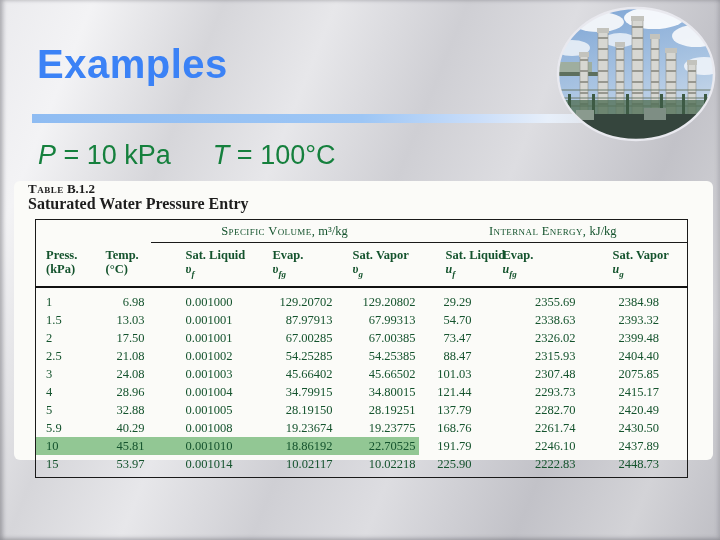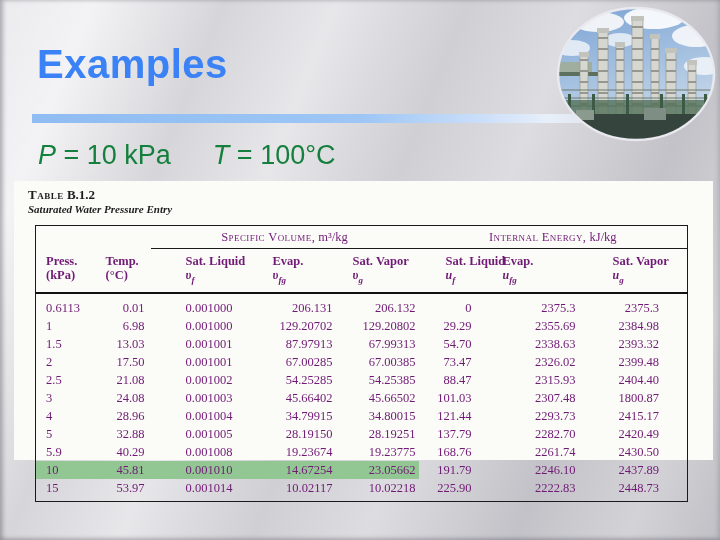--- a/index.html
+++ b/index.html
@@ -33,29 +33,29 @@
 
   .plant{
     position:absolute;left:556px;top:6px;width:160px;height:136px;
   }
 
   
   .panel{
     position:absolute;left:14px;top:181px;width:699px;height:279px;
     background:#fbfbf8;color:#1d1d1d;
     font-family:"Liberation Serif",serif;
-    padding-top:6px;box-sizing:border-box;
+    padding-top:0;box-sizing:border-box;border-radius:6px;
   }
   .cap1{margin-left:14px;font-size:13px;font-weight:bold;line-height:15px;}
   .cap1 .sc{font-variant:small-caps;letter-spacing:.5px;}
-  .cap2{margin-left:14px;font-size:11px;font-weight:bold;font-style:italic;line-height:15px;margin-bottom:8px;}
+  .cap2{margin-left:14px;font-size:16px;font-weight:bold;line-height:15px;margin-bottom:8px;}
 
   table.scan{
     margin-left:21px;width:652px;table-layout:fixed;
-    border-collapse:collapse;font-size:12.5px;color:#701a75;
+    border-collapse:collapse;font-size:12.5px;color:#14532d;
     border:1px solid #1a1a1a;
   }
   table.scan col.c1{width:60px;} table.scan col.c2{width:55px;}
   table.scan col.c3{width:95px;} table.scan col.c4{width:90px;}
   table.scan col.c5{width:83px;} table.scan col.c6{width:62px;}
   table.scan col.c7{width:98px;} table.scan col.c8{width:109px;}
 
   tr.groups th{border:none;font-weight:normal;font-size:12.5px;
     padding:4px 0 3px 0;text-align:center;white-space:nowrap;}
   tr.groups th.grp{border-bottom:1px solid #1a1a1a;}
@@ -215,30 +215,20 @@
               <div><span class="sym">u</span><sub>fg</sub></div>
             </th>
             <th class="h8">
               <div>Sat. Vapor</div>
               <div><span class="sym">u</span><sub>g</sub></div>
             </th>
           </tr>
       </thead>
       <tbody>
           <tr>
-            <td class="a1">0.6113</td>
-            <td class="a2">0.01</td>
-            <td class="a3">0.001000</td>
-            <td class="a4">206.131</td>
-            <td class="a5">206.132</td>
-            <td class="a6">0</td>
-            <td class="a7">2375.3</td>
-            <td class="a8">2375.3</td>
-          </tr>
-          <tr>
             <td class="a1">1</td>
             <td class="a2">6.98</td>
             <td class="a3">0.001000</td>
             <td class="a4">129.20702</td>
             <td class="a5">129.20802</td>
             <td class="a6">29.29</td>
             <td class="a7">2355.69</td>
             <td class="a8">2384.98</td>
           </tr>
           <tr>
@@ -272,21 +262,21 @@
             <td class="a8">2404.40</td>
           </tr>
           <tr>
             <td class="a1">3</td>
             <td class="a2">24.08</td>
             <td class="a3">0.001003</td>
             <td class="a4">45.66402</td>
             <td class="a5">45.66502</td>
             <td class="a6">101.03</td>
             <td class="a7">2307.48</td>
-            <td class="a8">1800.87</td>
+            <td class="a8">2075.85</td>
           </tr>
           <tr>
             <td class="a1">4</td>
             <td class="a2">28.96</td>
             <td class="a3">0.001004</td>
             <td class="a4">34.79915</td>
             <td class="a5">34.80015</td>
             <td class="a6">121.44</td>
             <td class="a7">2293.73</td>
             <td class="a8">2415.17</td>
@@ -308,22 +298,22 @@
             <td class="a4">19.23674</td>
             <td class="a5">19.23775</td>
             <td class="a6">168.76</td>
             <td class="a7">2261.74</td>
             <td class="a8">2430.50</td>
           </tr>
           <tr>
             <td class="a1 hl">10</td>
             <td class="a2 hl">45.81</td>
             <td class="a3 hl">0.001010</td>
-            <td class="a4 hl">14.67254</td>
-            <td class="a5 hl">23.05662</td>
+            <td class="a4 hl">18.86192</td>
+            <td class="a5 hl">22.70525</td>
             <td class="a6">191.79</td>
             <td class="a7">2246.10</td>
             <td class="a8">2437.89</td>
           </tr>
           <tr>
             <td class="a1">15</td>
             <td class="a2">53.97</td>
             <td class="a3">0.001014</td>
             <td class="a4">10.02117</td>
             <td class="a5">10.02218</td>

